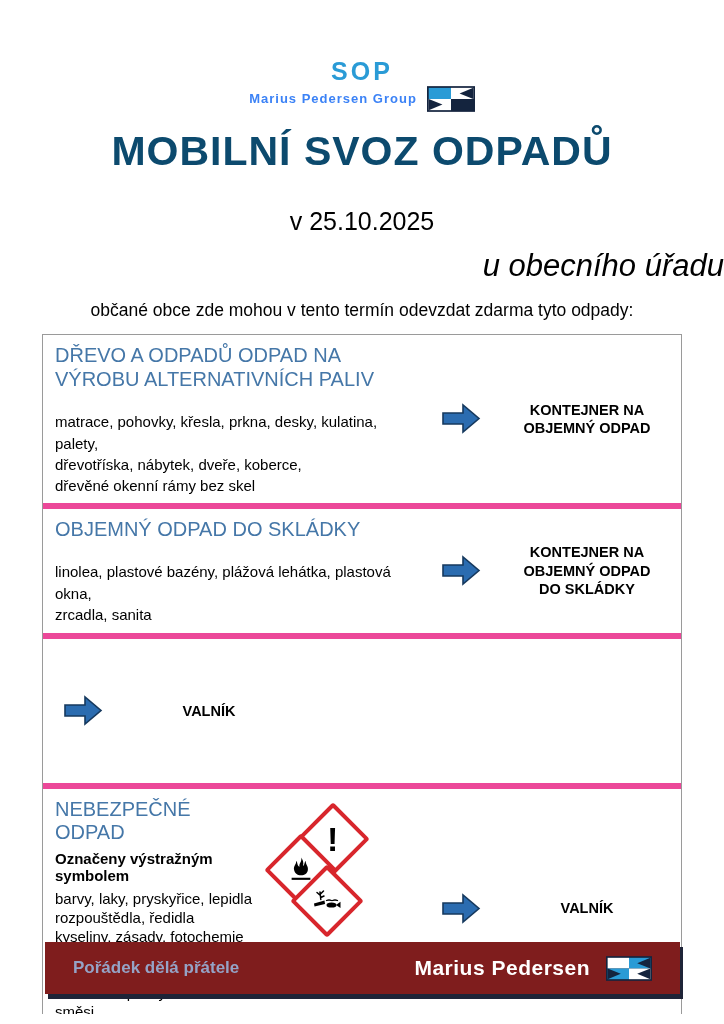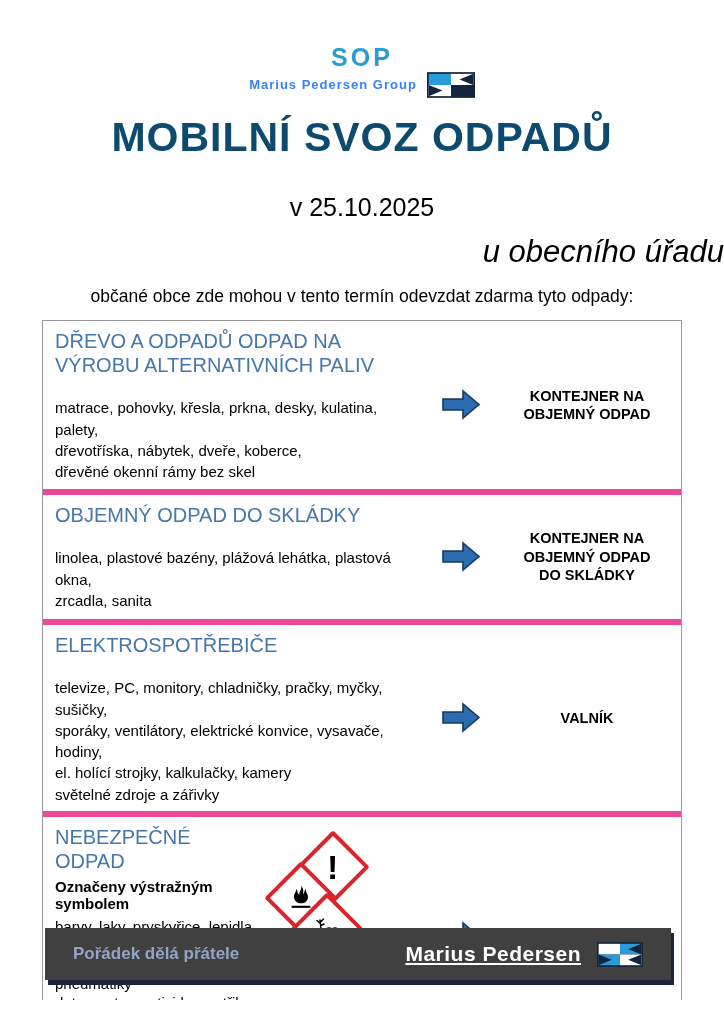--- a/index.html
+++ b/index.html
@@ -1,19 +1,19 @@
 <!DOCTYPE html>
 <html><head>
 <meta charset="utf-8">
 <style>
   html,body{margin:0;padding:0;background:#ffffff;}
   .page{
     position:relative;
     width:724px;height:1000px;
-    margin:0 auto;
+    margin:14px auto;
     background:#ffffff;
     font-family:"Liberation Sans", sans-serif;
     color:#000;
     overflow:hidden;
   }
   
   .logo-block{
     padding-top:44px;
     text-align:center;
     line-height:1.05;
@@ -159,24 +159,24 @@
   .ghs-env{left:30px;top:62px;}
   .excl-glyph{
     font-size:34px;
     font-weight:900;
     line-height:1;
     color:#000;
   }
   
   .footer-banner{
     position:absolute;
-    left:45px;right:53px;
+    left:45px;right:44px;
     top:928px;
     height:52px;
-    background:#404040;
+    background:#7f1d1d;
     box-shadow:3px 5px 0 #1e2438;
     display:flex;
     align-items:center;
     justify-content:space-between;
     padding:0 28px;
   }
   .footer-slogan{
     color:#95a3c6;
     font-weight:bold;
     font-size:17px;
@@ -184,21 +184,20 @@
   .footer-right{
     display:flex;
     align-items:center;
     gap:16px;
   }
   .footer-brand{
     color:#ffffff;
     font-weight:bold;
     font-size:21px;
     letter-spacing:0.5px;
-    text-decoration:underline;
   }
 </style>
 </head>
 <body>
 
 <div class="page">
 
   <div class="logo-block">
     <div class="sop-text">SOP</div>
     <div class="group-row">
@@ -247,27 +246,20 @@
         <svg class="arrow-svg" width="40" height="33" viewBox="0 0 40 33">
           <polygon points="2,11 22,11 22,3 38,16.5 22,30 22,22 2,22" fill="#2b6cb0" stroke="#16395e" stroke-width="1.6"></polygon>
         </svg>
       </div>
       <div class="cell-dest">KONTEJNER NA
 OBJEMNÝ ODPAD
 DO SKLÁDKY</div>
     </div>
 
     <div class="w-row w-row-3">
-      <div class="cell-text">
-        <div class="row-heading">ELEKTROSPOTŘEBIČE</div>
-        <div class="row-items">televize, PC, monitory, chladničky, pračky, myčky, sušičky,
-sporáky, ventilátory, elektrické konvice, vysavače, hodiny,
-el. holící strojky, kalkulačky, kamery
-světelné zdroje a zářivky</div>
-      </div>
       <div class="cell-arrow">
         <svg class="arrow-svg" width="40" height="33" viewBox="0 0 40 33">
           <polygon points="2,11 22,11 22,3 38,16.5 22,30 22,22 2,22" fill="#2b6cb0" stroke="#16395e" stroke-width="1.6"></polygon>
         </svg>
       </div>
       <div class="cell-dest">VALNÍK</div>
     </div>
 
     <div class="w-row w-row-4">
       <div class="cell-text">

